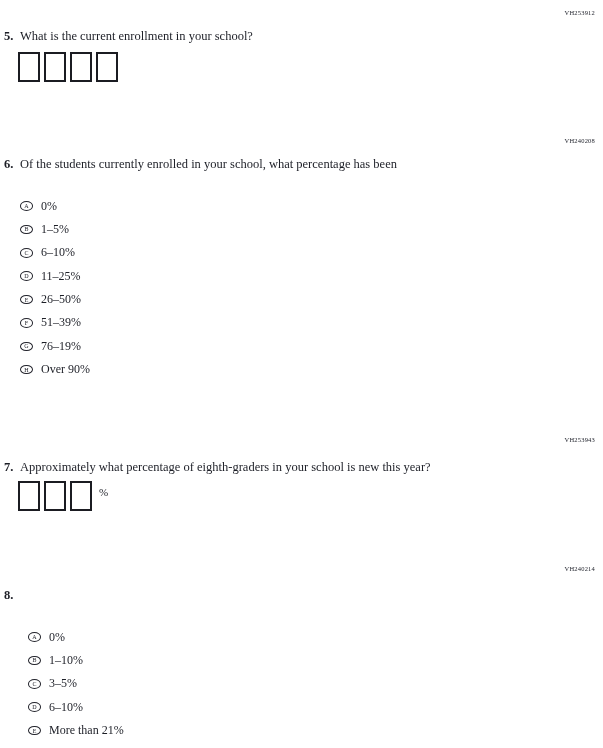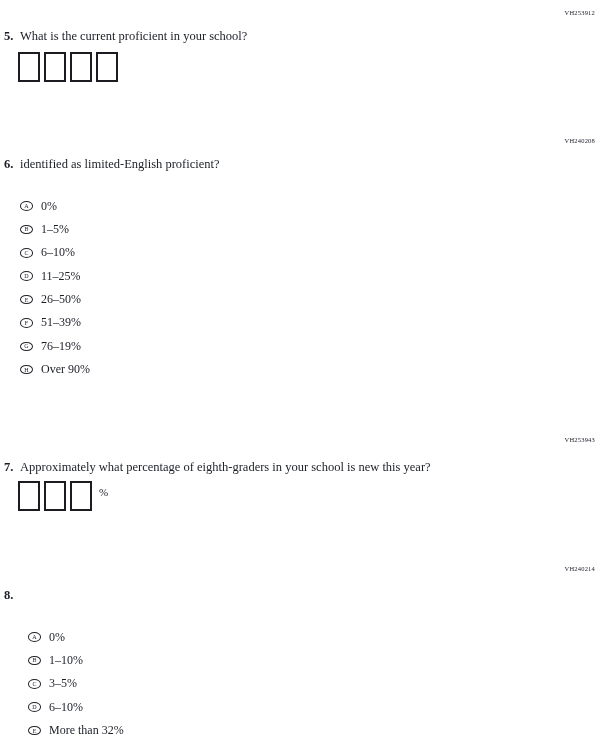--- a/index.html
+++ b/index.html
@@ -90,34 +90,34 @@
   }
 </style>
 </head>
 <body>
 
 <div class="page">
 
   <div class="vh-code" style="top:9px;">VH253912</div>
   <div class="q-row" style="top:29px;">
     <div class="q-num">5.</div>
-    <div class="q-text">What is the current proficient in your school?</div>
+    <div class="q-text">What is the current enrollment in your school?</div>
   </div>
   <div class="box-row" style="top:52px; left:18px;">
     <div class="write-box"></div>
     <div class="write-box"></div>
     <div class="write-box"></div>
     <div class="write-box"></div>
   </div>
 
   <div class="vh-code" style="top:137px;">VH240208</div>
   <div class="q-row" style="top:157px;">
     <div class="q-num">6.</div>
     <div class="q-text">
-      <div>identified as limited-English proficient?</div>
+      <div>Of the students currently enrolled in your school, what percentage has been</div>
     </div>
   </div>
   <div class="options" style="top:199px; left:20px;">
     <div class="option-row">
       <div class="bubble">
           <span>A</span>
         </div>
       <div class="option-label">0%</div>
     </div>
     <div class="option-row">
@@ -204,17 +204,17 @@
     <div class="option-row">
       <div class="bubble">
           <span>D</span>
         </div>
       <div class="option-label">6–10%</div>
     </div>
     <div class="option-row">
       <div class="bubble">
           <span>E</span>
         </div>
-      <div class="option-label">More than 32%</div>
+      <div class="option-label">More than 21%</div>
     </div>
   </div>
 
 </div>
 
 </body></html>

